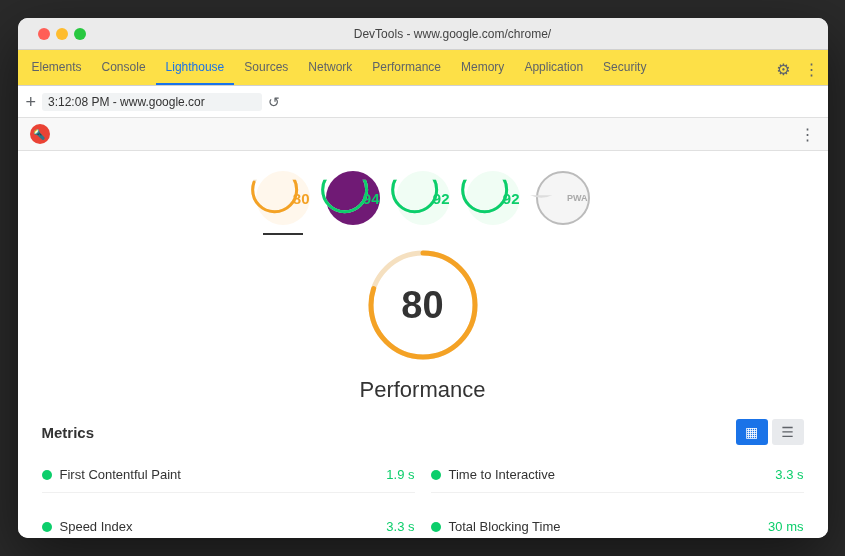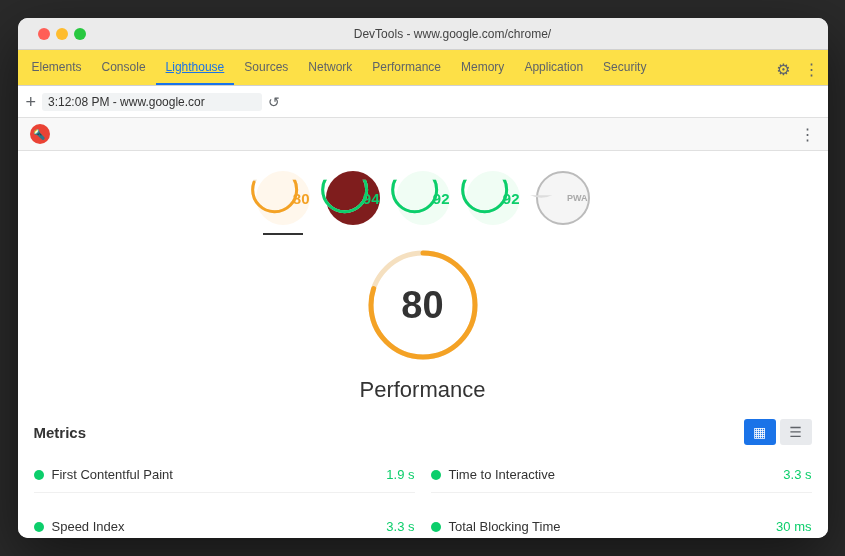--- a/index.html
+++ b/index.html
@@ -73,21 +73,20 @@
       background: none;
       height: 100%;
       display: flex;
       align-items: center;
       border-bottom: 2px solid transparent;
       white-space: nowrap;
     }
     .tab-btn.active {
       color: #1a73e8;
       border-bottom: 2px solid #1a73e8;
-      text-decoration: underline;
     }
     .devtools-icons {
       margin-left: auto;
       display: flex;
       gap: 4px;
       padding-bottom: 4px;
     }
     .icon-btn {
       width: 24px;
       height: 24px;
@@ -170,21 +169,21 @@
       color: #5f6368;
       font-size: 16px;
       cursor: pointer;
     }
 
     
     .lighthouse-panel {
       flex: 1;
       background: #fff;
       overflow-y: auto;
-      padding: 20px 16px;
+      padding: 20px 24px;
     }
 
     
     .score-circles {
       display: flex;
       justify-content: center;
       gap: 16px;
       margin-bottom: 8px;
     }
     .score-circle {
@@ -382,21 +381,21 @@
           <div class="score-circle" style="background:#fff7ec;">
             <svg class="progress-ring" width="54" height="54">
               <circle cx="27" cy="27" r="22" fill="none" stroke="#f0e0c0" stroke-width="3"></circle>
               <circle cx="27" cy="27" r="22" fill="none" stroke="#f4a225" stroke-width="3" stroke-dasharray="138.2" stroke-dashoffset="27.6" stroke-linecap="round"></circle>
             </svg>
             <span class="circle-score-text" style="color:#f4a225;">80</span>
           </div>
         </div>
 
         <div class="score-circle-wrap">
-          <div class="score-circle" style="background:#7f1d1d;">
+          <div class="score-circle" style="background:#701a75;">
             <svg class="progress-ring" width="54" height="54">
               <circle cx="27" cy="27" r="22" fill="none" stroke="#c0e8d0" stroke-width="3"></circle>
               <circle cx="27" cy="27" r="22" fill="none" stroke="#0cce6b" stroke-width="3" stroke-dasharray="138.2" stroke-dashoffset="8.3" stroke-linecap="round"></circle>
             </svg>
             <span class="circle-score-text" style="color:#0cce6b;">94</span>
           </div>
         </div>
 
         <div class="score-circle-wrap">
           <div class="score-circle" style="background:#f0fdf4;">

